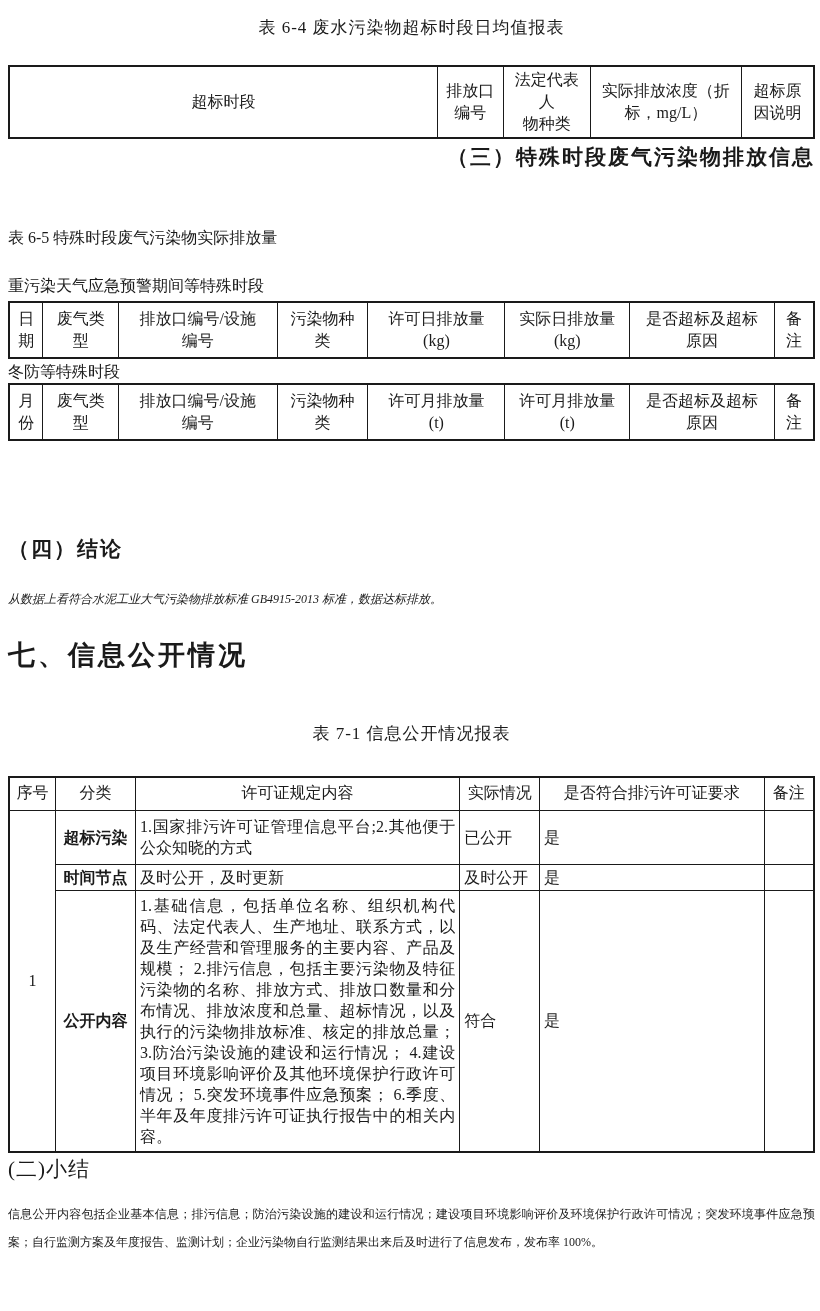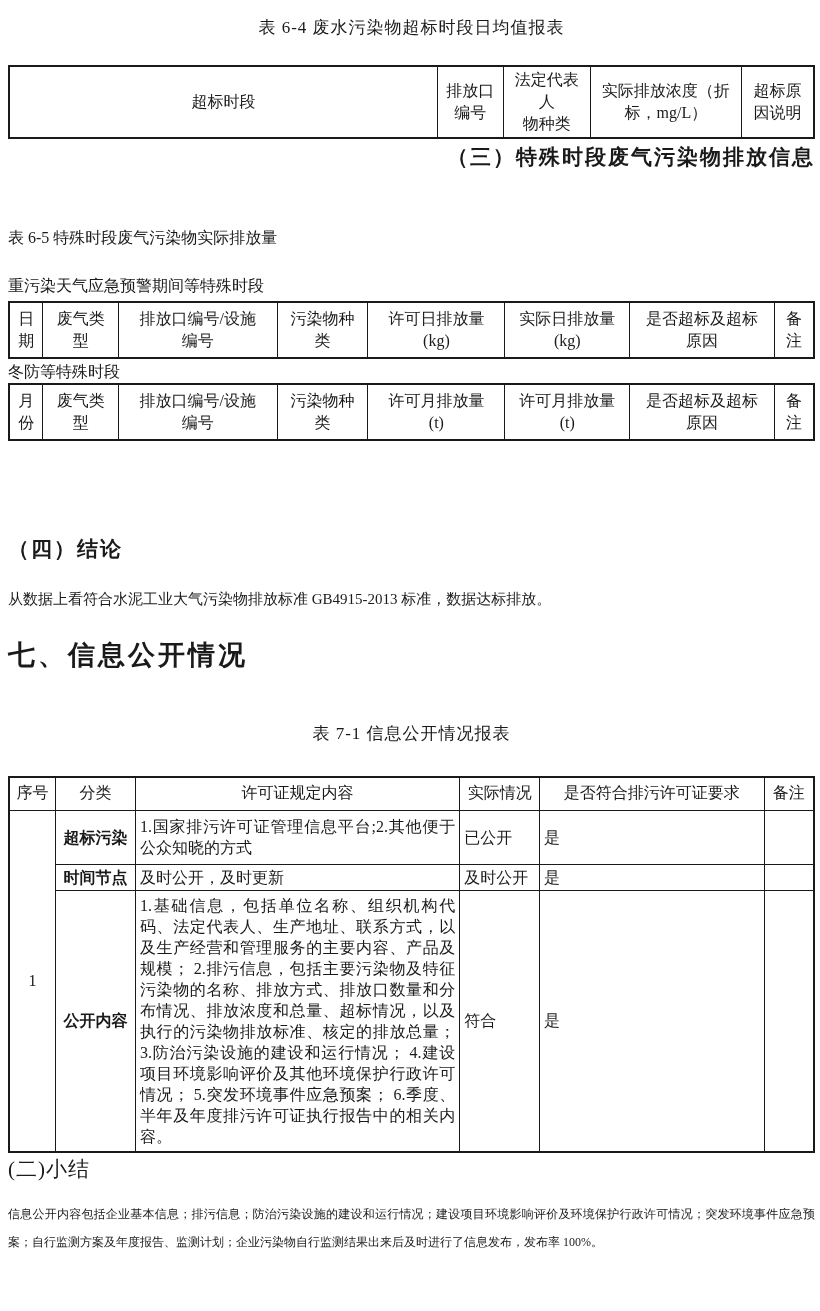--- a/index.html
+++ b/index.html
@@ -40,22 +40,23 @@
     letter-spacing: 1px;
     line-height: 30px;
   }
   .h-chapter {
     font-size: 27px;
     font-weight: bold;
     letter-spacing: 3px;
     line-height: 38px;
   }
   .para {
-    font-size: 15px;
+    font-size: 12px;
     line-height: 22px;
+    font-style: italic;
   }
   .para-wide {
     font-size: 12px;
     line-height: 28px;
     text-align: justify;
   }
   .table-label {
     font-size: 16px;
     line-height: 20px;
   }

